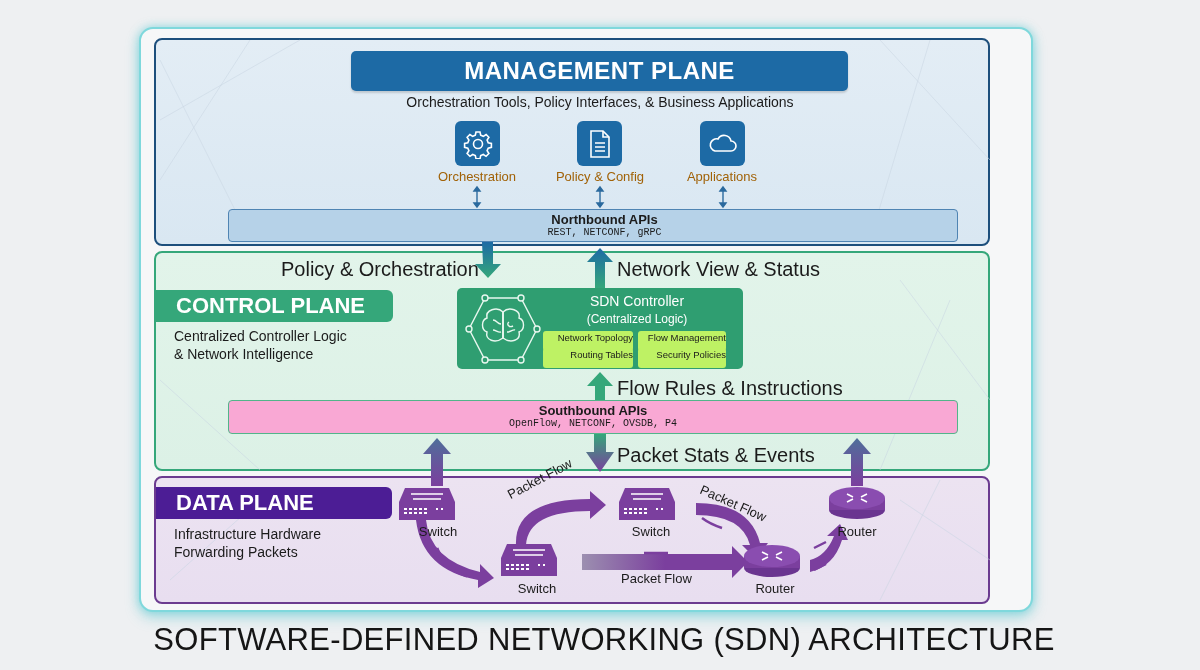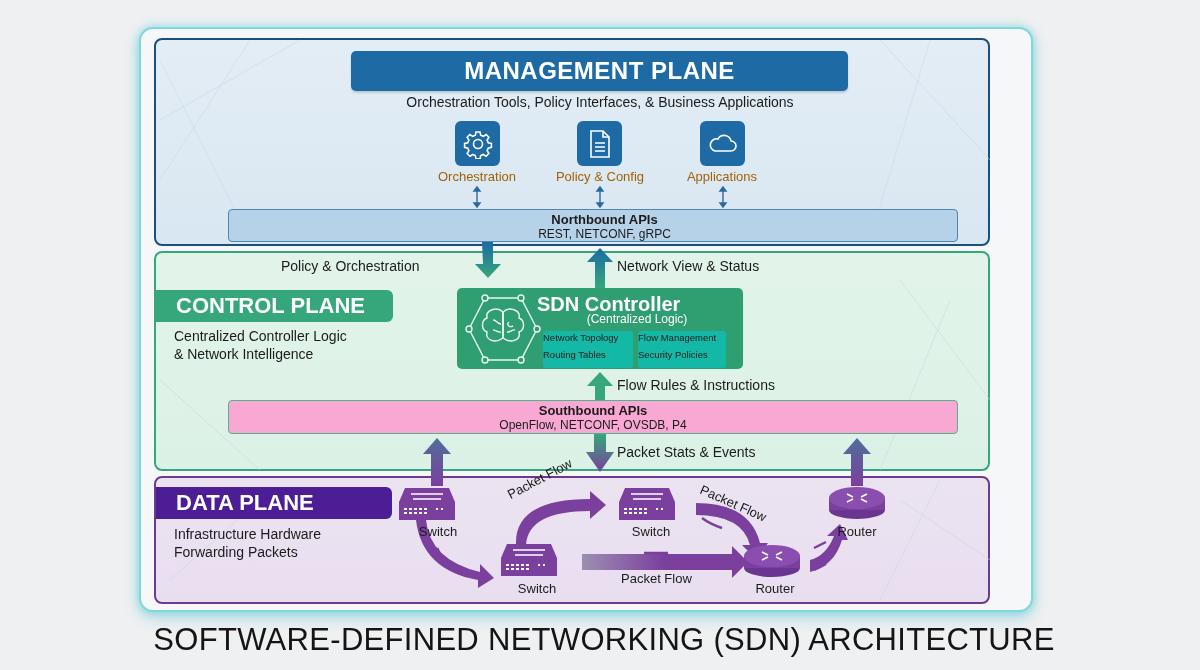--- a/index.html
+++ b/index.html
@@ -30,33 +30,33 @@
     border-radius: 5px; color: #fff; font-weight: bold; font-size: 24px; text-align: center;
     line-height: 40px; letter-spacing: 0.5px; box-shadow: 0 2px 2px rgba(0,0,0,0.15); }
   .mgmt-sub { left: 300px; top: 94px; width: 600px; text-align: center; font-size: 14px; color: #1b1b1b; }
   .tile { width: 45px; height: 45px; background: #1d6aa5; border-radius: 6px; display: flex;
     align-items: center; justify-content: center; }
   .tile-label { font-size: 13px; text-align: center; width: 140px; color: #a16207; }
   .api-bar { border-radius: 4px; text-align: center; }
   .nb-bar { left: 228px; top: 209px; width: 730px; height: 33px; background: #b6d2e8; border: 1px solid #4f84b3; padding-left: 23px; }
   .sb-bar { left: 228px; top: 400px; width: 730px; height: 34px; background: #f9a8d4; border: 1px solid #52b48a; }
   .api-title { font-weight: bold; font-size: 13px; margin-top: 2px; color: #1b1b1b; }
-  .api-sub { font-size: 12px; color: #1b1b1b; margin-top: 0px; }
-  .flow-label { font-size: 14px; color: #1b1b1b; white-space: nowrap; }
+  .api-sub { font-size: 10px; color: #1b1b1b; margin-top: 0px; font-family: Liberation Mono, monospace; }
+  .flow-label { font-size: 20px; color: #1b1b1b; white-space: nowrap; }
 
   .plane-tag { color: #fff; font-weight: bold; font-size: 22px; padding-left: 20px; line-height: 32px; border-radius: 0 6px 6px 0; }
   .ctrl-tag { left: 156px; top: 290px; width: 237px; height: 32px; background: #35a77a; }
   .data-tag { left: 156px; top: 487px; width: 236px; height: 32px; background: #4c1d95; }
   .plane-desc { font-size: 14px; line-height: 18px; color: #1b1b1b; }
 
   .sdn-box { left: 457px; top: 288px; width: 286px; height: 81px; background: #2f9e71; border-radius: 5px; }
-  .sdn-title { color: #fff; font-weight: bold; font-size: 20px; }
+  .sdn-title { color: #fff; font-weight: normal; font-size: 14px; text-align: center; }
   .sdn-sub { color: #fff; font-size: 12px; text-align: center; }
-  .chip { position: absolute; background: #14b8a6; color: #1b1b1b; font-size: 9.5px; border-radius: 3px;
-    text-align: left; line-height: 14px; height: 20px; }
+  .chip { position: absolute; background: #bef264; color: #1b1b1b; font-size: 9.5px; border-radius: 3px;
+    text-align: right; line-height: 14px; height: 20px; }
 
   .dev-label { font-size: 13px; color: #1b1b1b; text-align: center; width: 80px; }
 
   .footer-title { left: 4px; top: 622px; width: 1200px; text-align: center; font-size: 31px; color: #151515; letter-spacing: 0.3px; }
   svg.overlay { position: absolute; left: 0; top: 0; width: 1200px; height: 670px; pointer-events: none; }
 </style>
 </head>
 <body>
 
 <div id="frame"></div>

